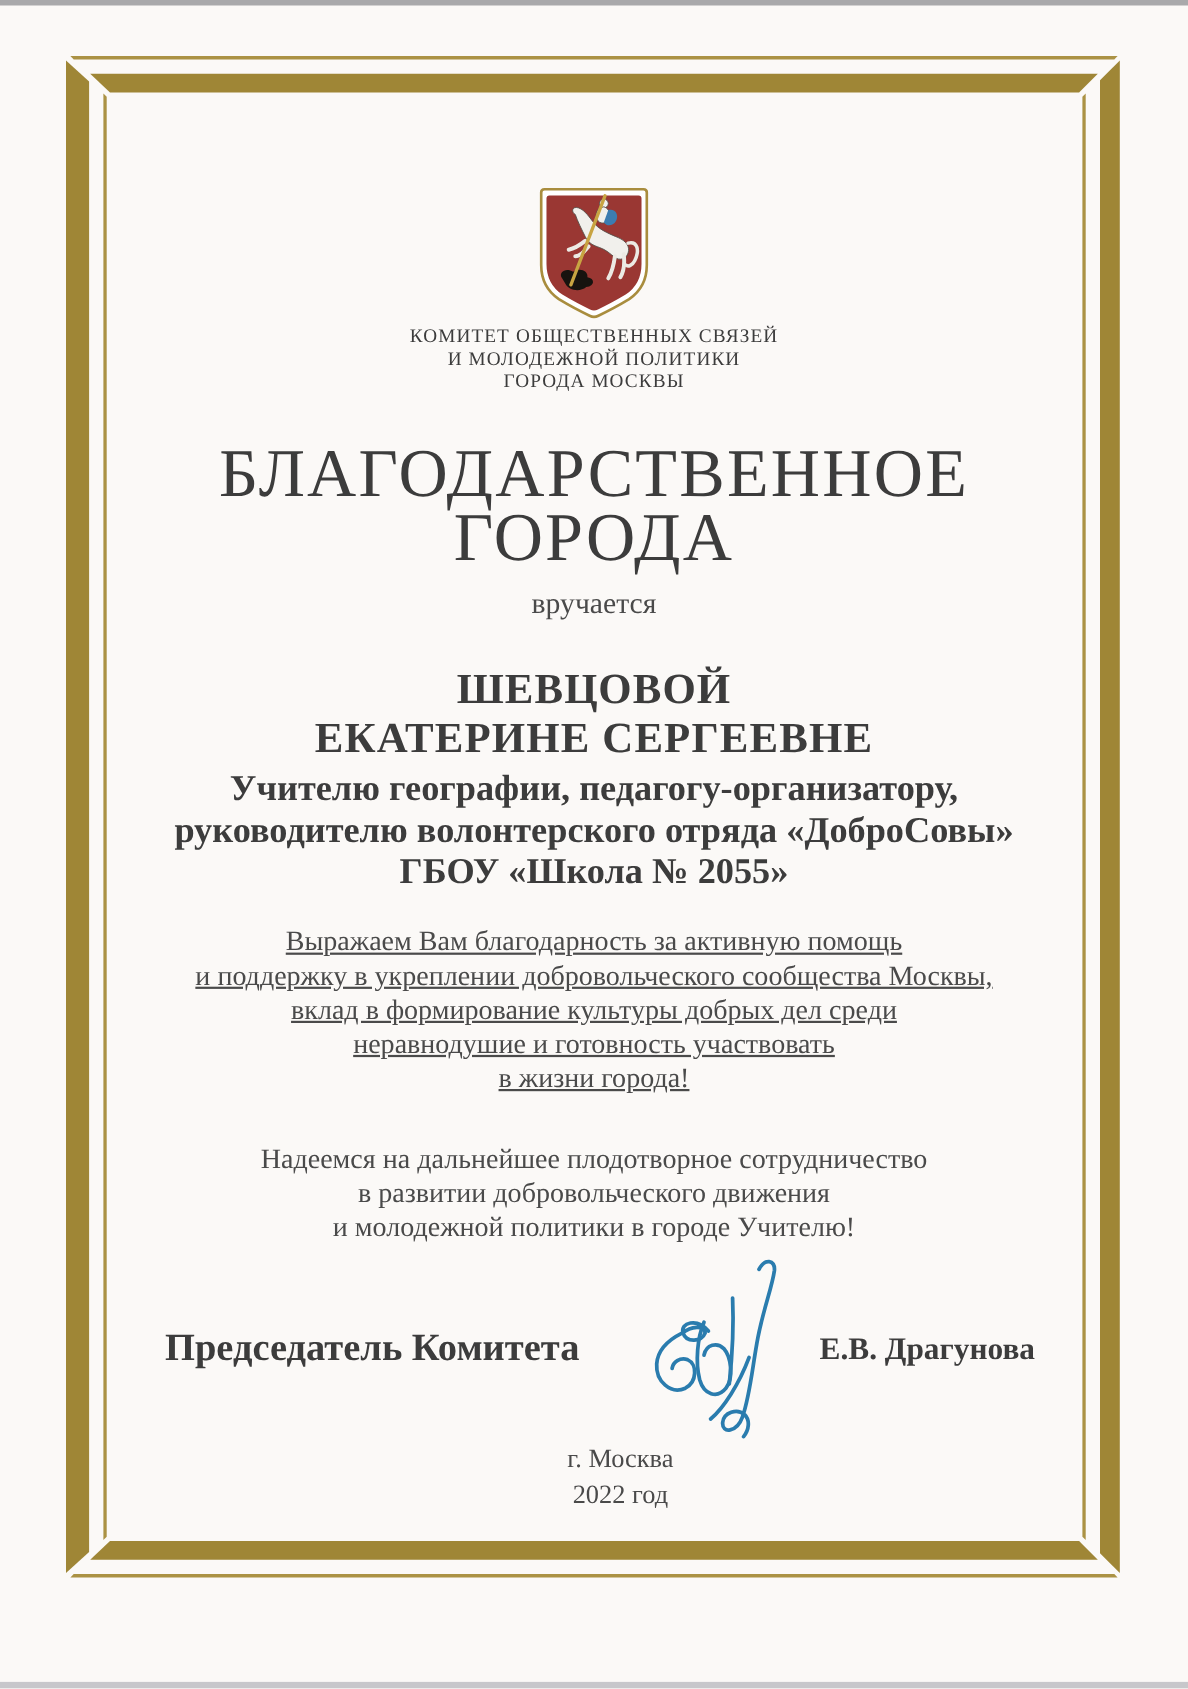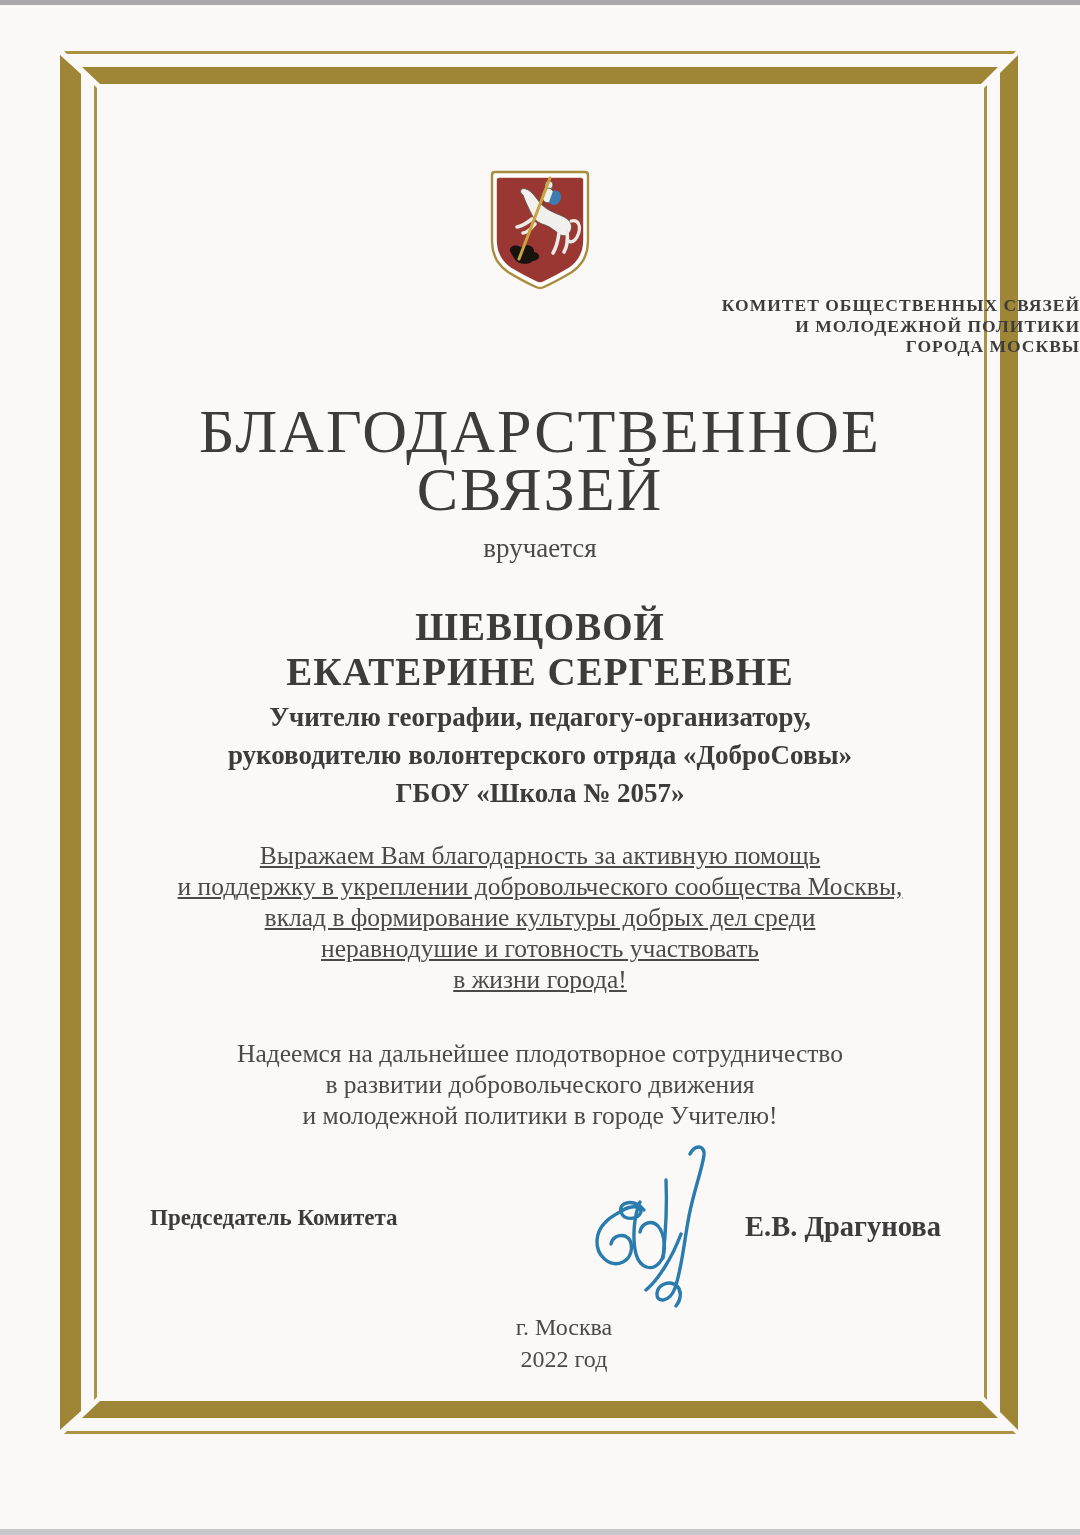--- a/index.html
+++ b/index.html
@@ -17,33 +17,33 @@
   .gold-band{fill:var(--frame-gold,#9f8636);}
   .gold-line{fill:var(--frame-gold-light,#ab9244);}
 
   .abs{position:absolute;left:0;width:100%;text-align:center;}
 
   .emblem{position:absolute;left:489px;top:169px;width:102px;height:123px;}
   .shield-red{fill:var(--shield-red,#9a3733);}
   .cape-blue{fill:var(--cape-blue,#3c7cb0);}
 
   .org{top:295px;font-size:17.5px;line-height:20.5px;letter-spacing:1px;
-       color:var(--text-dark,#3c3c3c);font-weight:700;text-align:right;}
+       color:var(--text-dark,#3c3c3c);font-weight:400;}
   .title{top:402px;font-size:62px;line-height:58px;letter-spacing:2px;
          color:var(--text-dark,#3c3c3c);}
   .presented{top:533px;font-size:27px;color:var(--text-body,#4a4a4a);}
   .name{top:604px;font-size:39px;line-height:45px;font-weight:bold;
         color:var(--text-dark,#3c3c3c);letter-spacing:1px;}
-  .position{top:698px;font-size:27px;line-height:38px;font-weight:bold;
+  .position{top:698px;font-size:33px;line-height:38px;font-weight:bold;
             color:var(--text-dark,#3c3c3c);}
   .par1{top:840px;text-decoration:underline;}
   .par2{top:1038px;}
   .body-par{font-size:25.5px;line-height:31px;color:var(--text-body,#4a4a4a);}
 
-  .sig-position{position:absolute;left:150px;top:1205px;font-size:23px;font-weight:bold;
+  .sig-position{position:absolute;left:150px;top:1205px;font-size:35px;font-weight:bold;
                 color:var(--text-dark,#3c3c3c);}
   .sig-name{position:absolute;left:745px;top:1211px;font-size:28.5px;font-weight:bold;
             color:var(--text-dark,#3c3c3c);}
   svg.signature{position:absolute;left:578px;top:1142px;width:160px;height:170px;overflow:visible;}
   .sig-stroke{stroke:var(--signature-blue,#2a7cae);stroke-width:3.4;fill:none;
               stroke-linecap:round;stroke-linejoin:round;}
 
   .footer{top:1312px;font-size:24px;line-height:31.5px;color:var(--text-body,#4a4a4a);padding-left:24px;}
 
   .horse{fill:#f1f0ec;stroke:#55504a;stroke-width:0.8;}
@@ -87,34 +87,34 @@
   </svg>
 
   <div class="abs org">
     <div>КОМИТЕТ ОБЩЕСТВЕННЫХ СВЯЗЕЙ</div>
     <div>И МОЛОДЕЖНОЙ ПОЛИТИКИ</div>
     <div>ГОРОДА МОСКВЫ</div>
   </div>
 
   <div class="abs title">
     <div>БЛАГОДАРСТВЕННОЕ</div>
-    <div>СВЯЗЕЙ</div>
+    <div>ГОРОДА</div>
   </div>
 
   <div class="abs presented">вручается</div>
 
   <div class="abs name">
     <div>ШЕВЦОВОЙ</div>
     <div>ЕКАТЕРИНЕ СЕРГЕЕВНЕ</div>
   </div>
 
   <div class="abs position">
     <div>Учителю географии, педагогу-организатору,</div>
     <div>руководителю волонтерского отряда «ДоброСовы»</div>
-    <div>ГБОУ «Школа № 2057»</div>
+    <div>ГБОУ «Школа № 2055»</div>
   </div>
 
   <div class="abs body-par par1">
     <div>Выражаем Вам благодарность за активную помощь</div>
     <div>и поддержку в укреплении добровольческого сообщества Москвы,</div>
     <div>вклад в формирование культуры добрых дел среди</div>
     <div>неравнодушие и готовность участвовать</div>
     <div>в жизни города!</div>
   </div>
 

